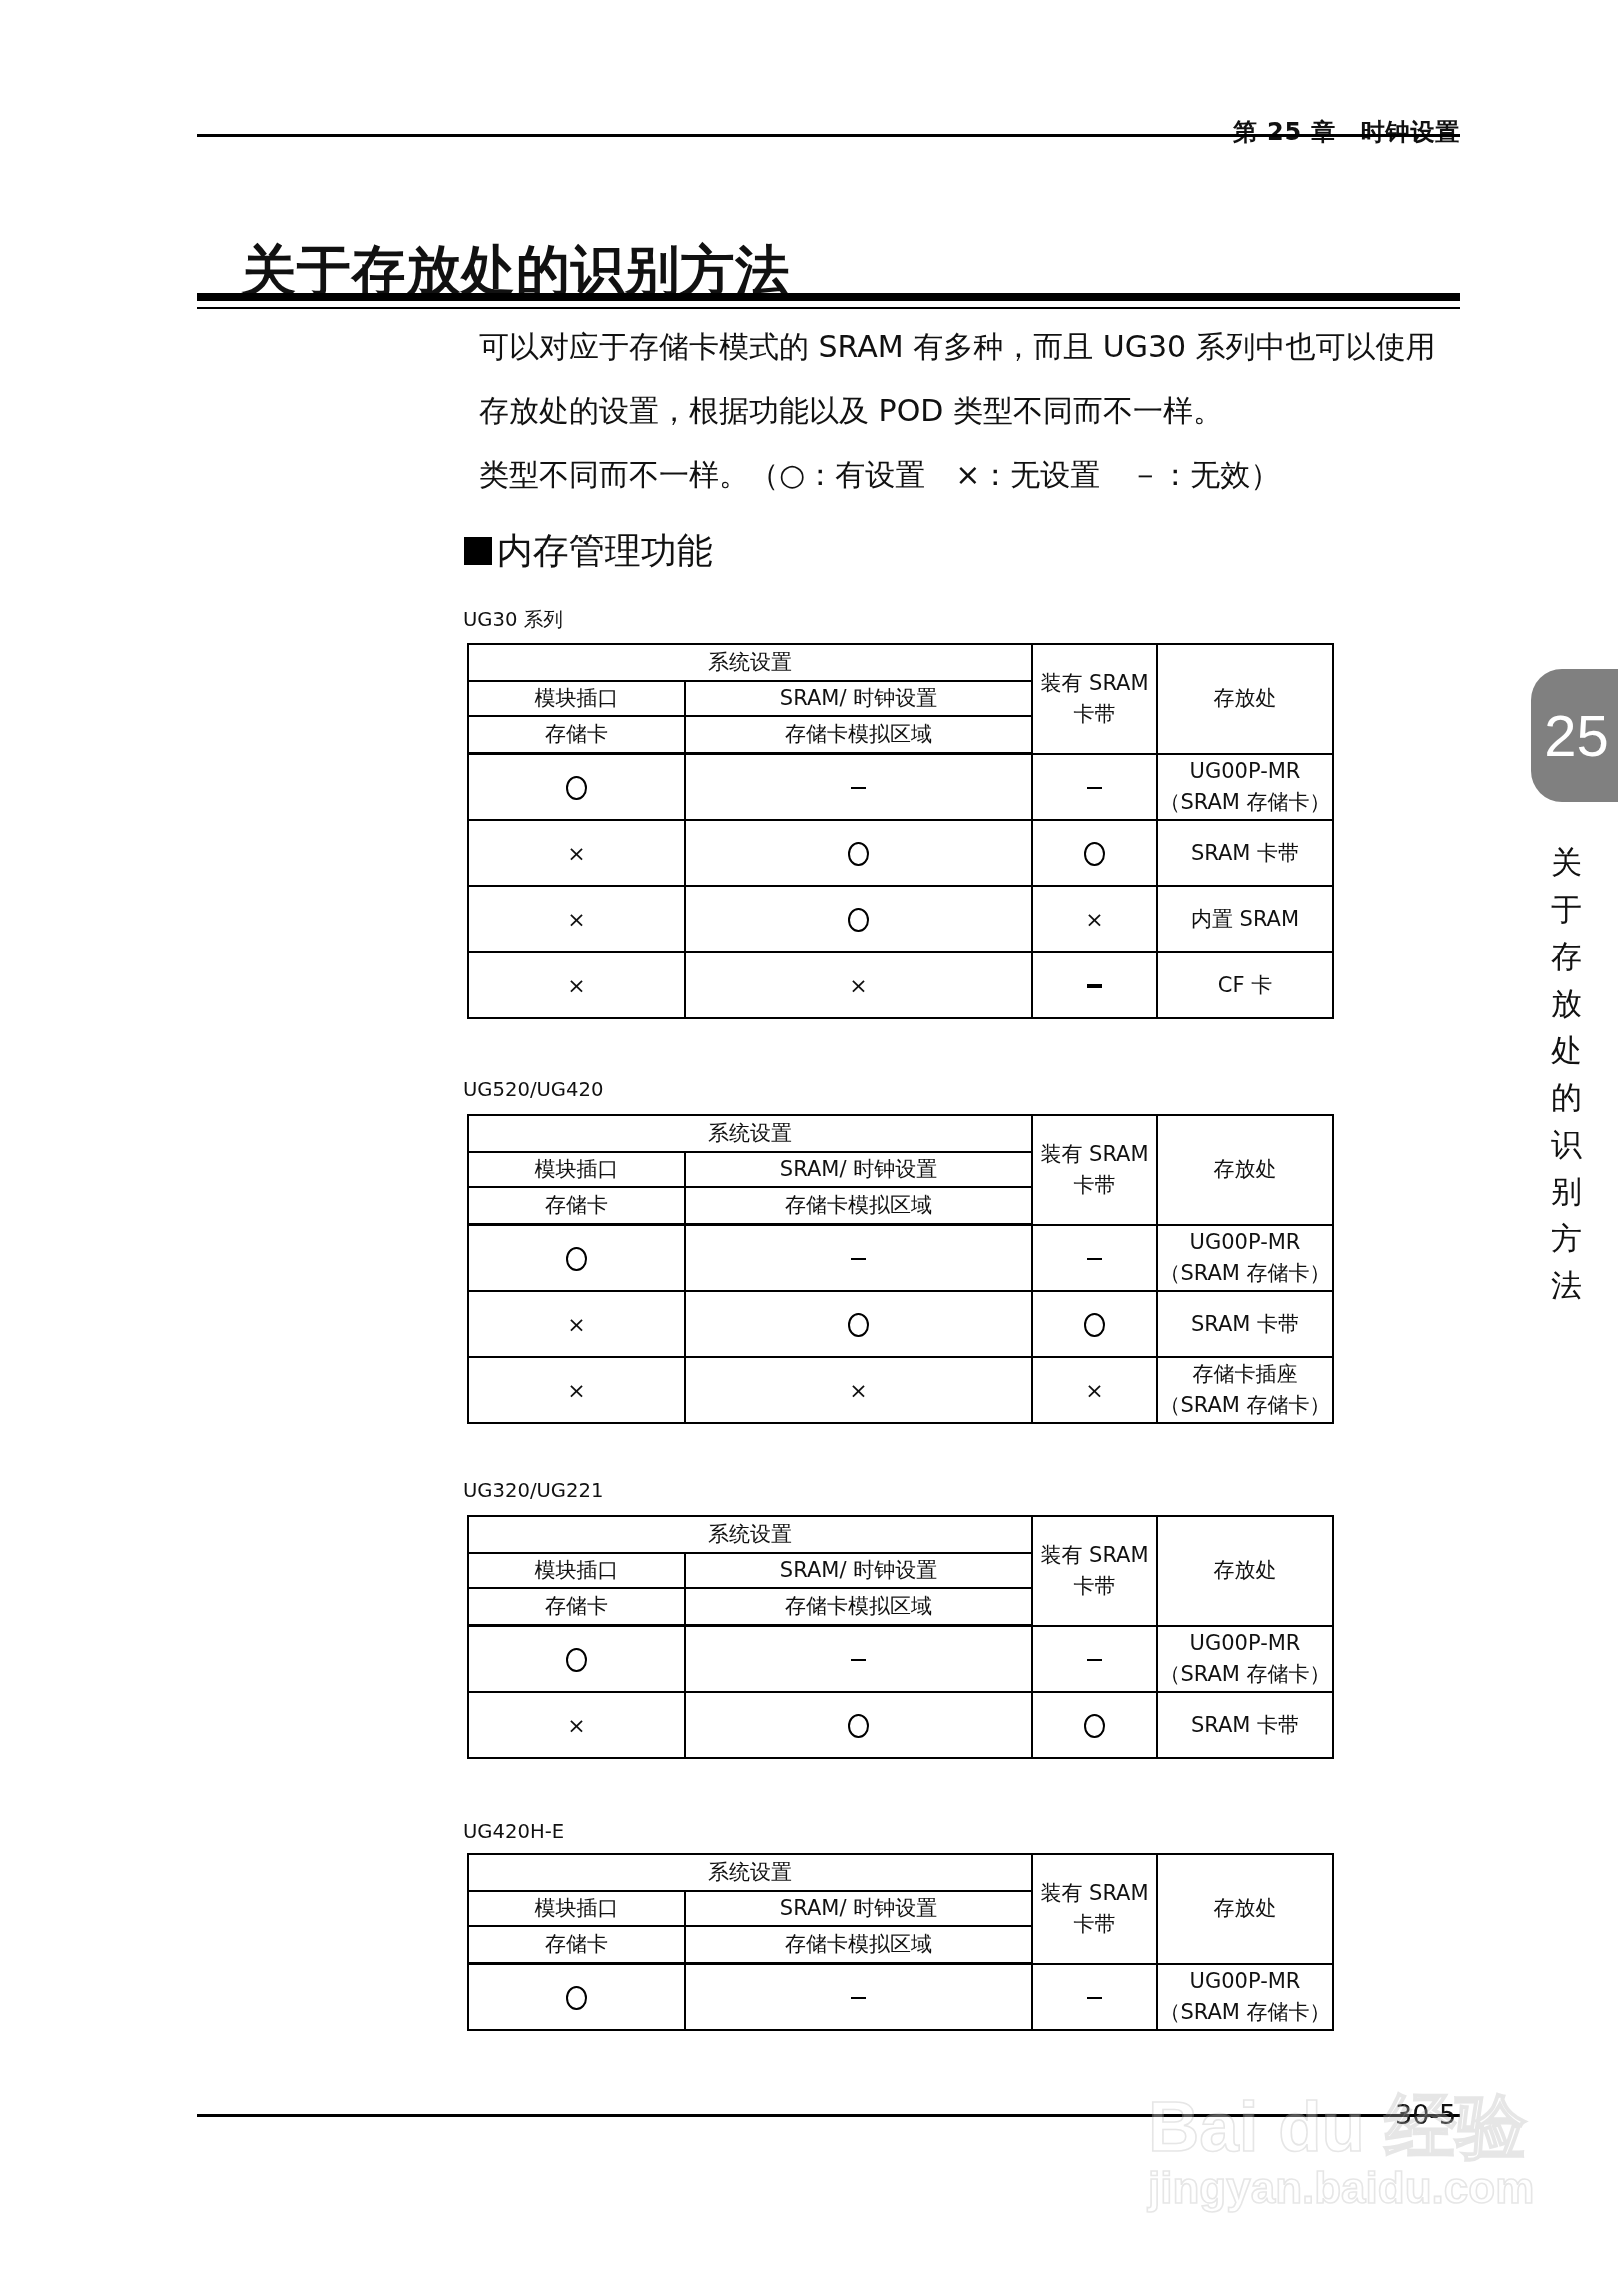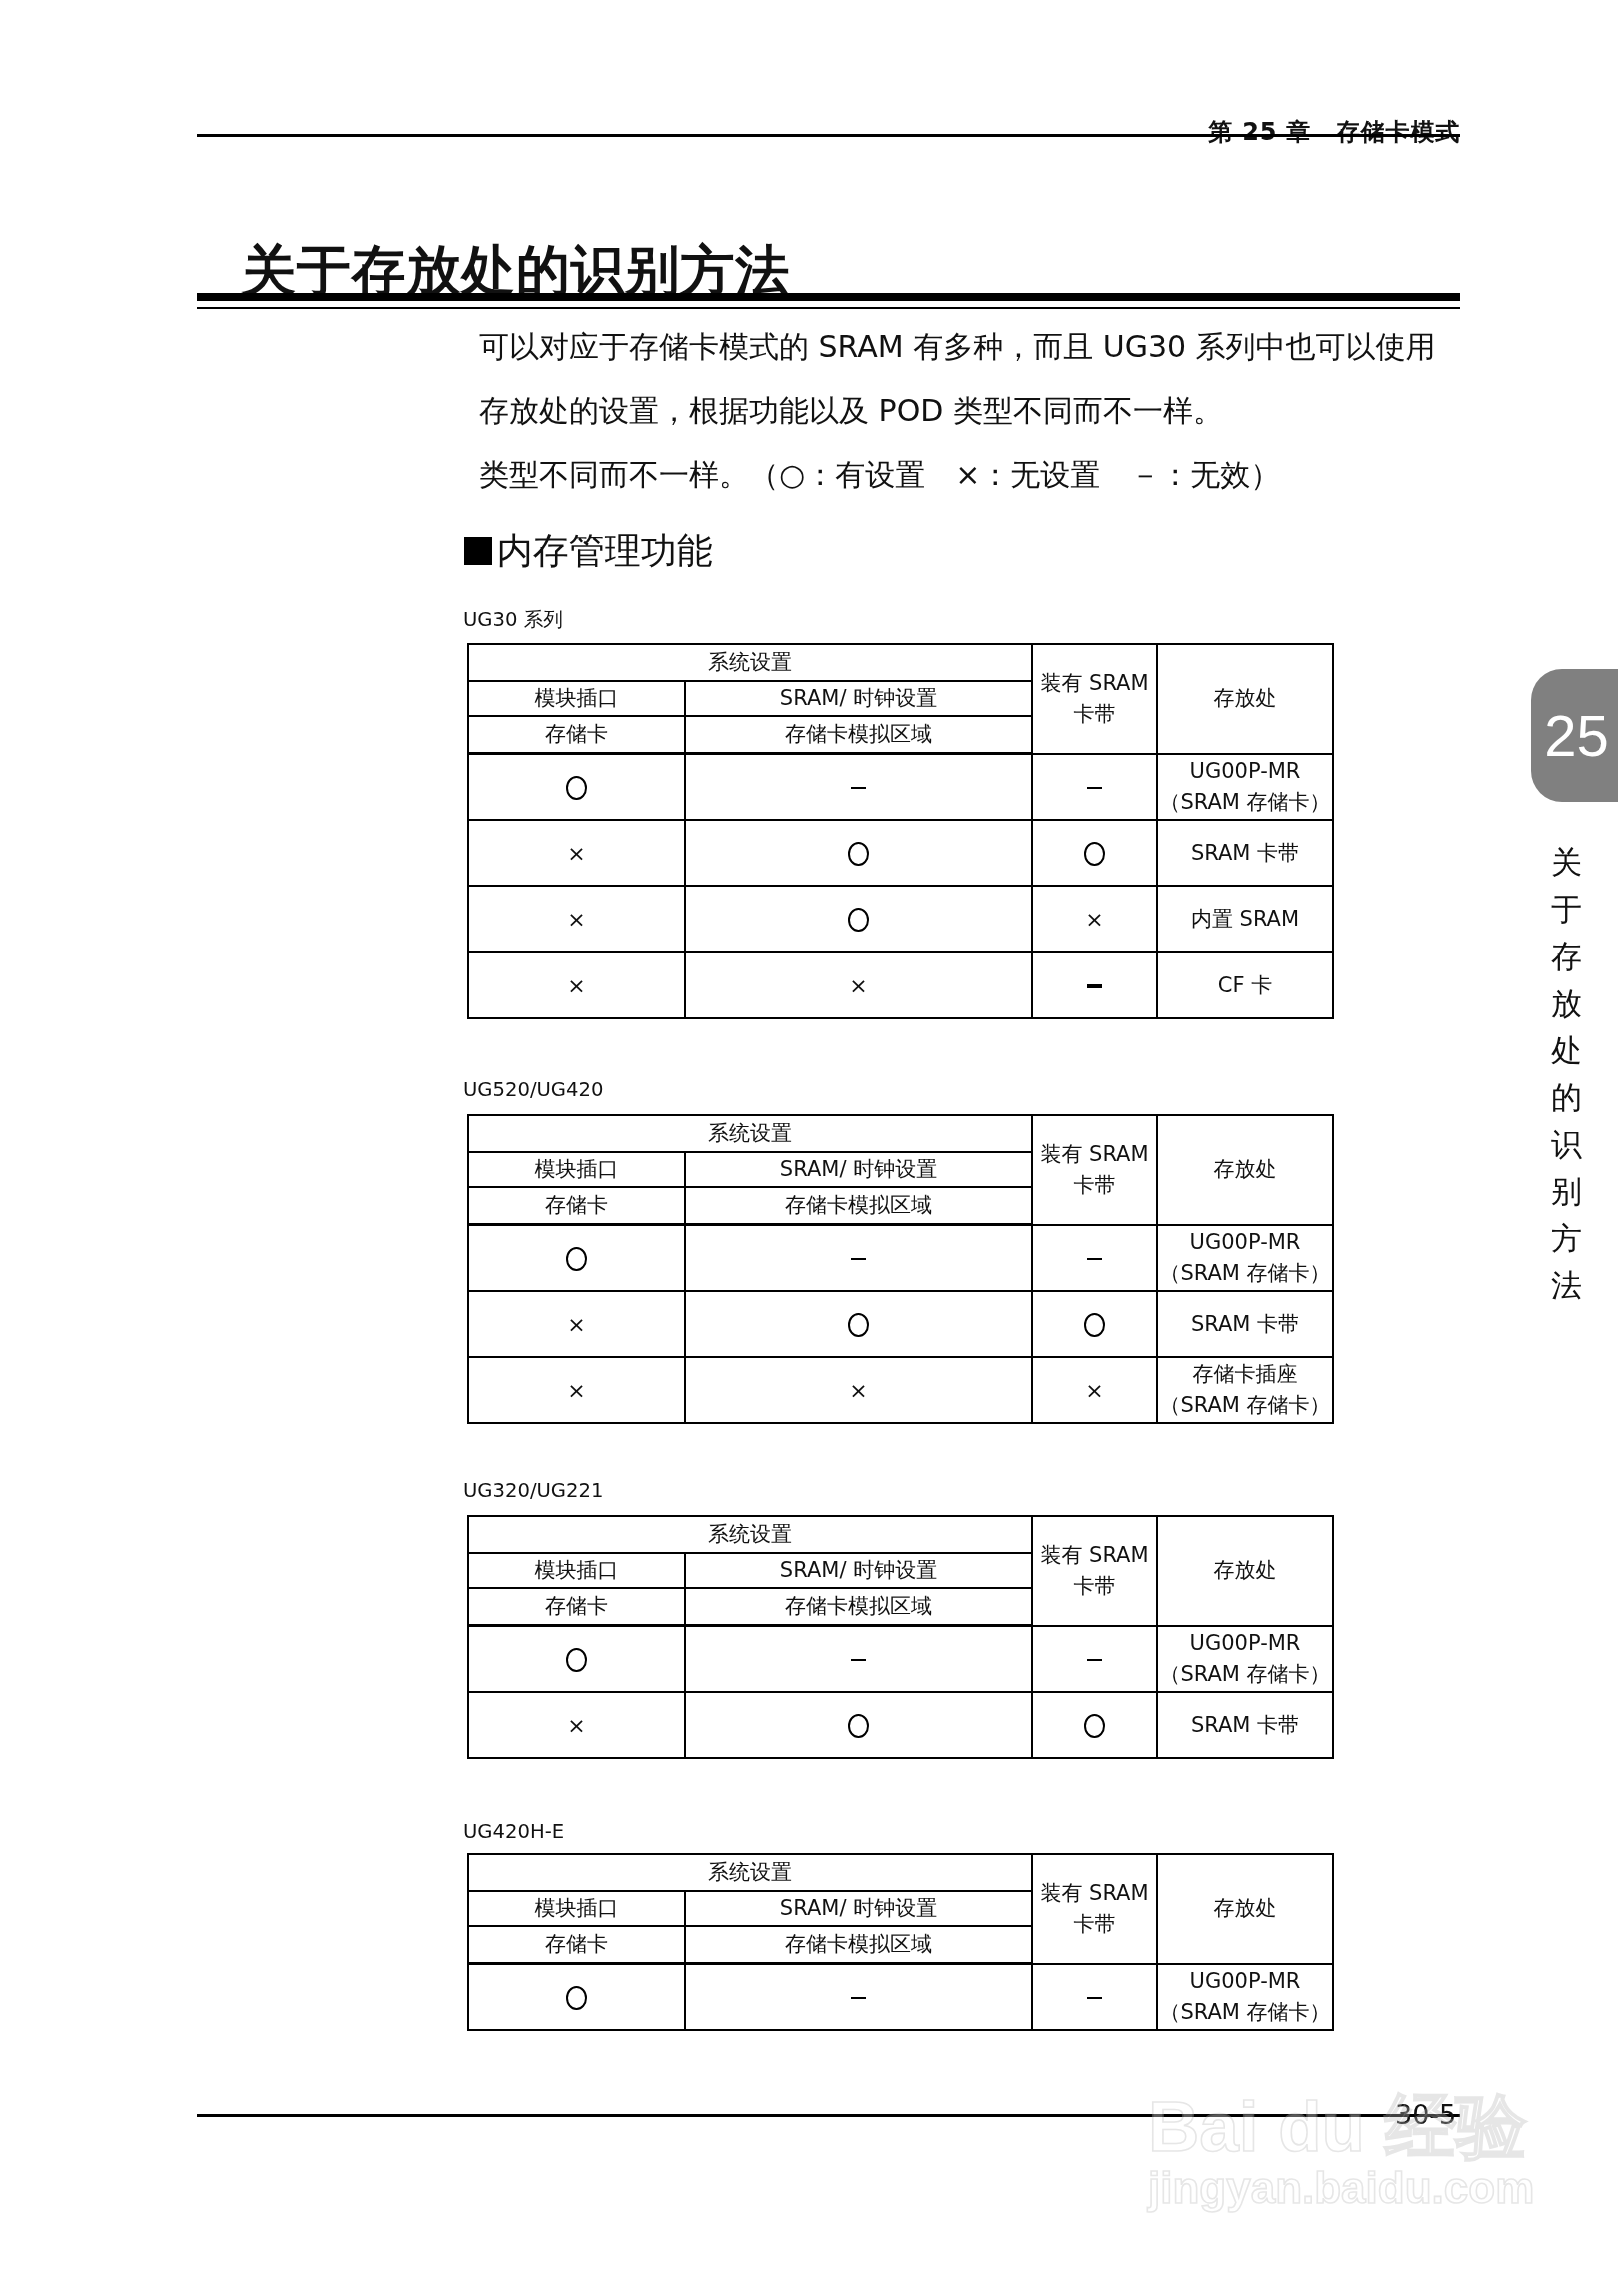--- a/index.html
+++ b/index.html
@@ -49,21 +49,21 @@
 
   
   .page-num { left:1395px; top:2099px; font-size:27px; white-space:nowrap; }
   .watermark { left:1148px; top:2049px; width:392px; height:157px; opacity:0.35; pointer-events:none; }
   .wm-text { position:absolute; color:#fff; -webkit-text-stroke:1.6px #b8b8b8; font-family:"Liberation Sans",sans-serif; font-weight:bold; white-space:nowrap; }
 </style>
 </head>
 <body>
 
 <div class="run-head-wrap">
-  <span>第 25 章</span><span>　</span><span>存储卡模式</span>
+  <span>第 25 章</span><span>　</span><span>时钟设置</span>
 </div>
 <div class="rule" style="left:197px; top:134px; width:1263px; height:3.1px;"></div>
 
 <div class="abs page-title">关于存放处的识别方法</div>
 <div class="rule" style="left:197px; top:293px; width:1263px; height:7.8px;"></div>
 <div class="rule" style="left:197px; top:307px; width:1263px; height:2.4px;"></div>
 
 <div class="abs intro">
   <p>可以对应于存储卡模式的 SRAM 有多种，而且 UG30 系列中也可以使用</p>
   <p>存放处的设置，根据功能以及 POD 类型不同而不一样。</p>

